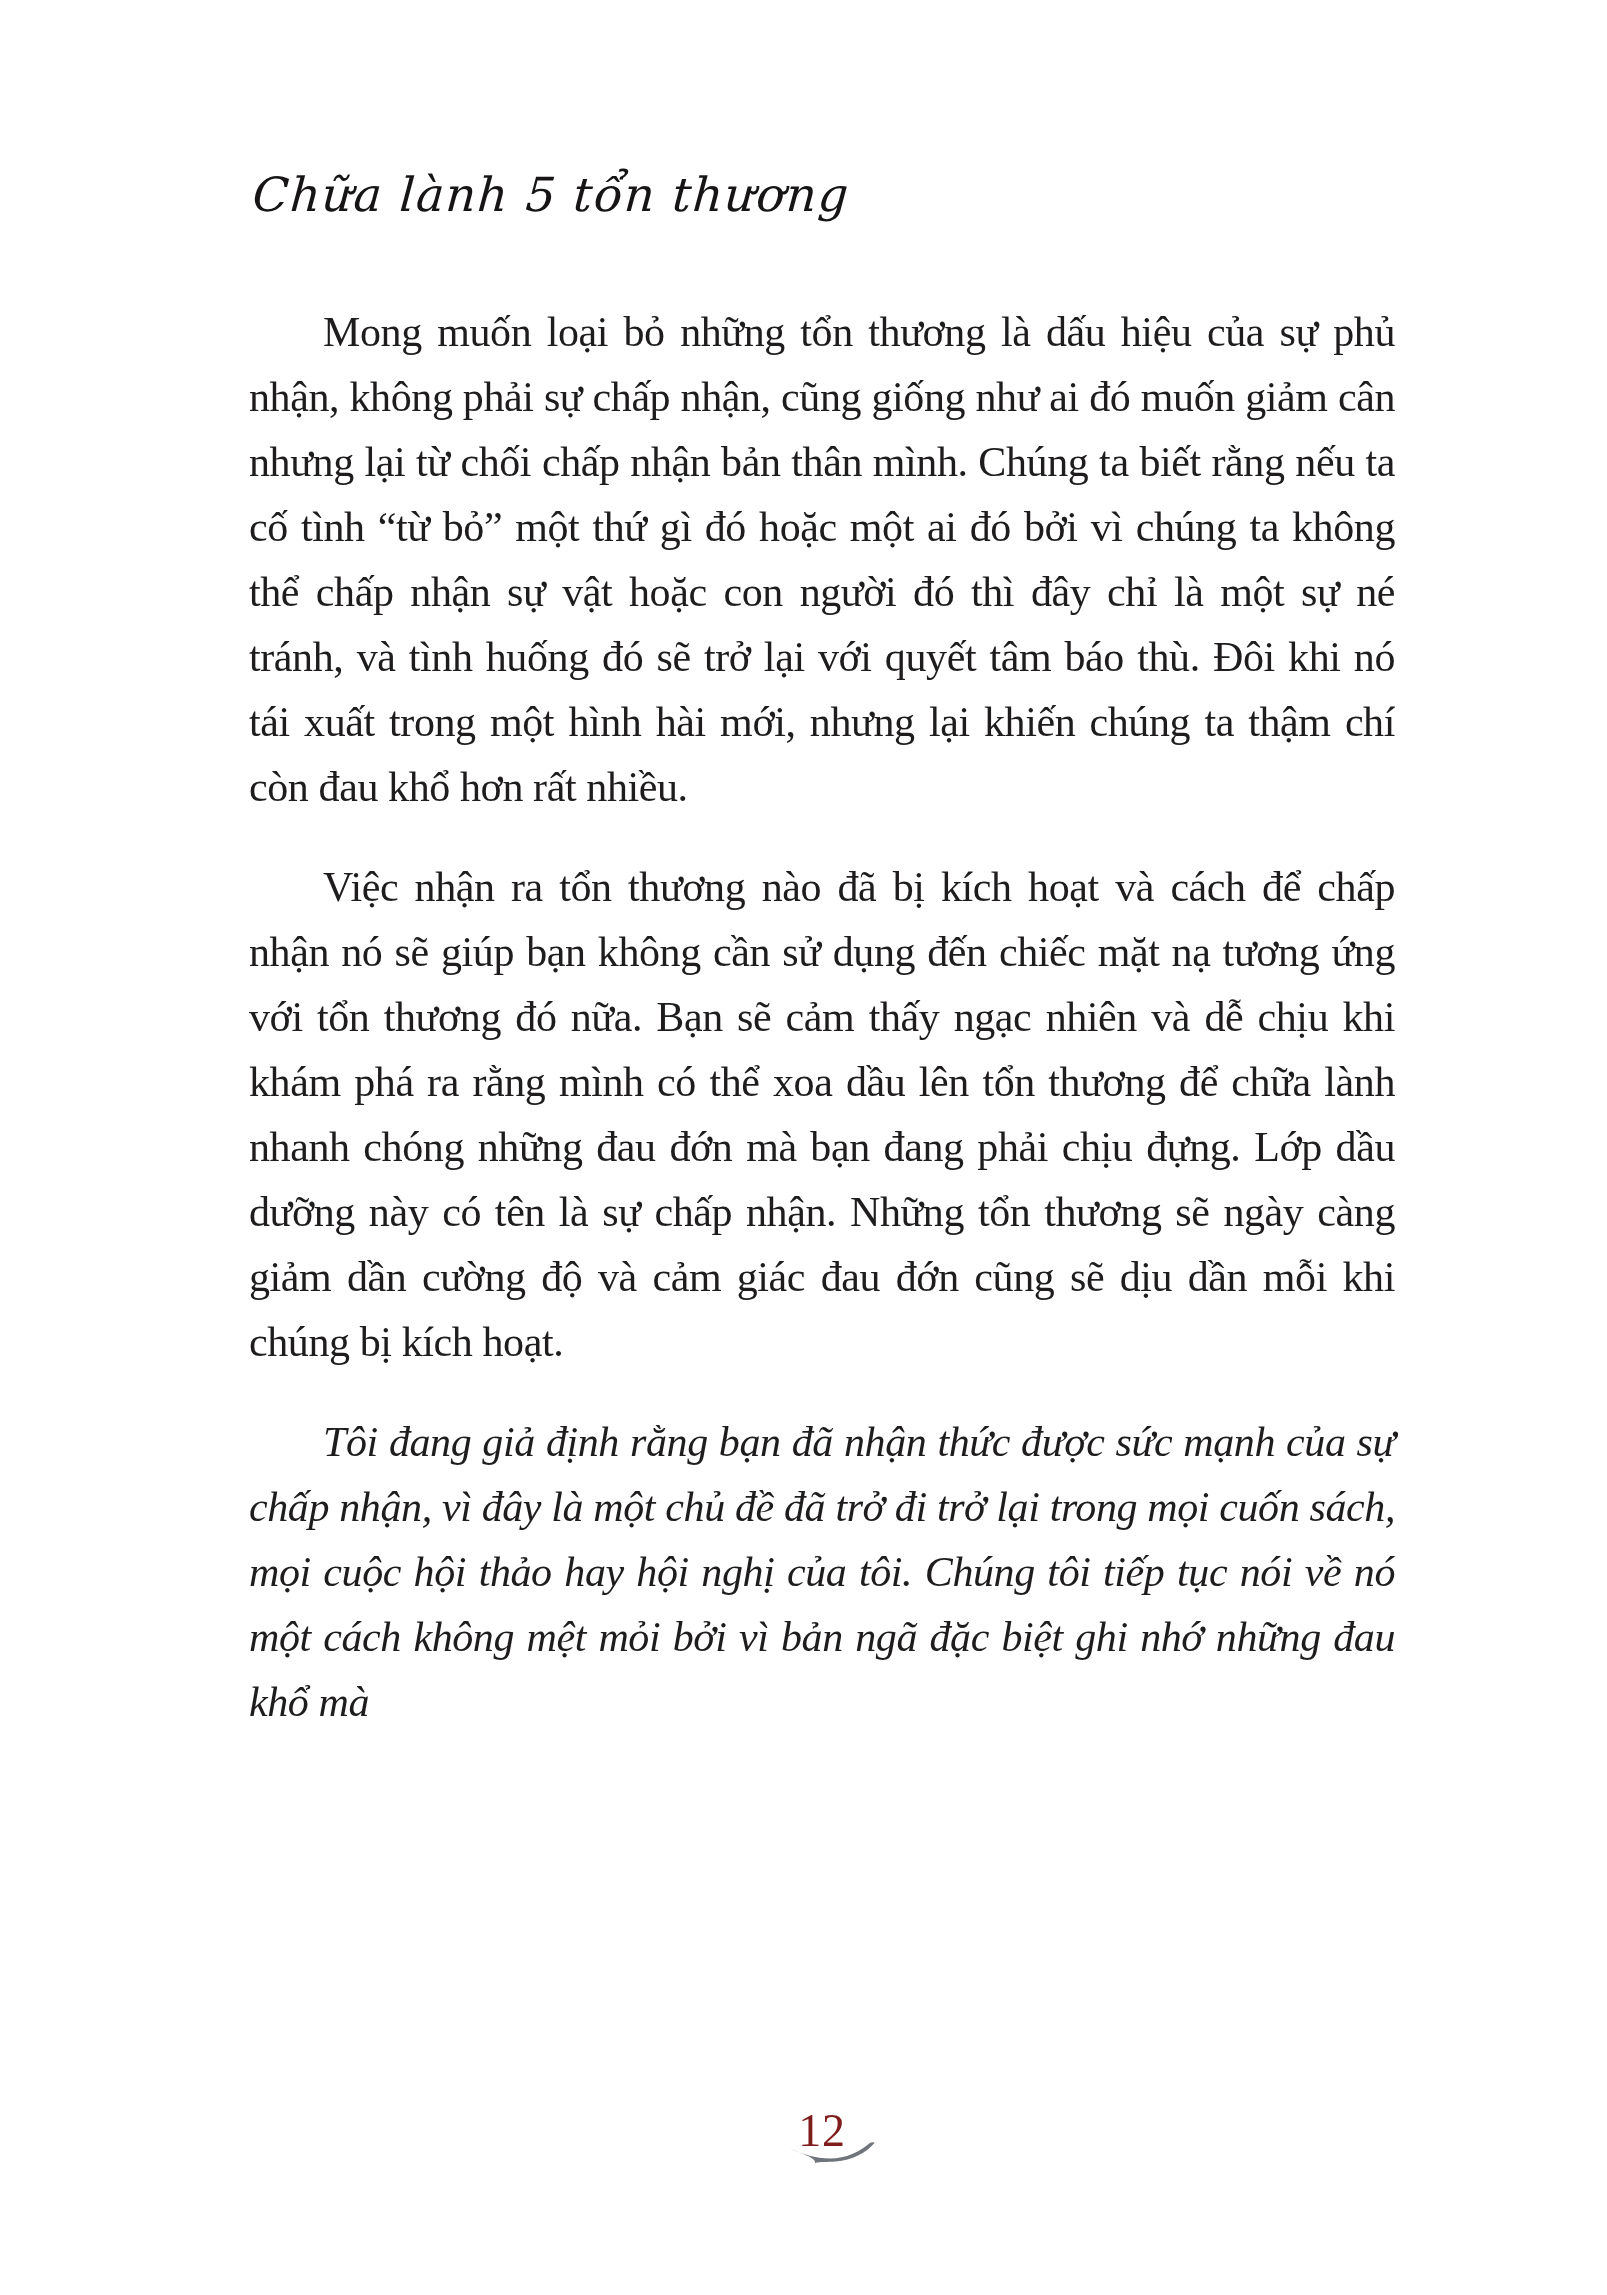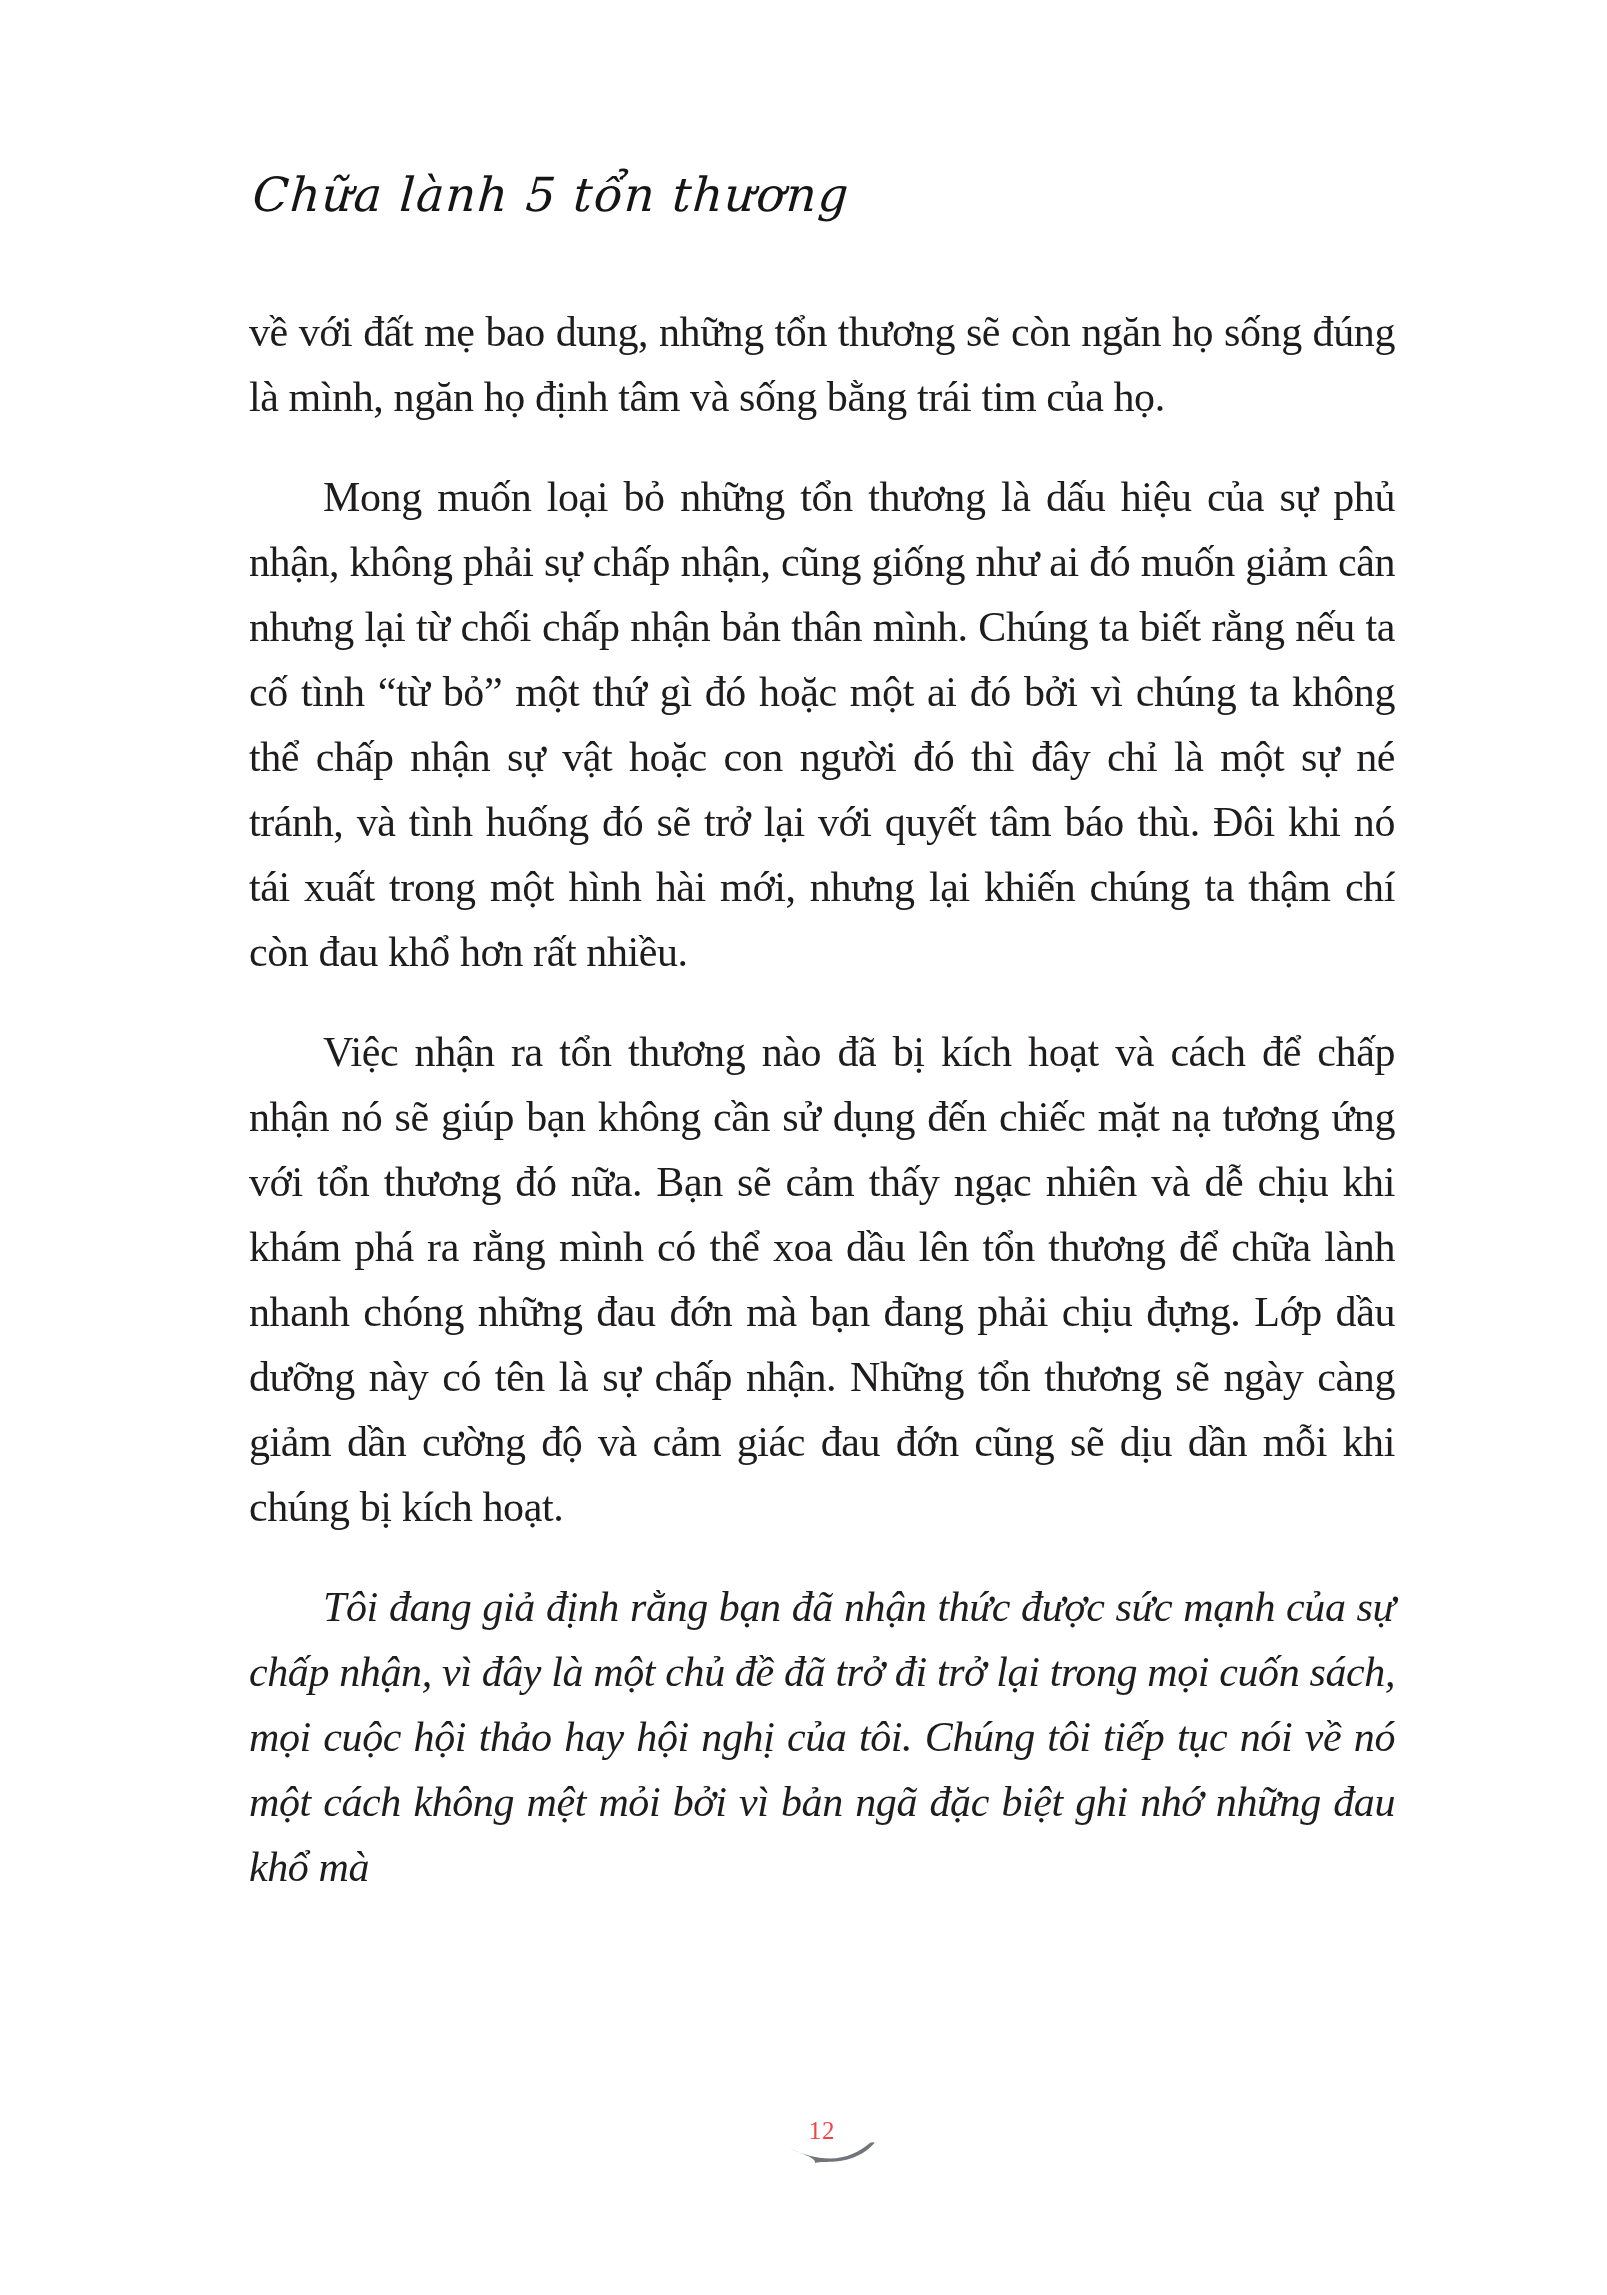--- a/index.html
+++ b/index.html
@@ -52,23 +52,23 @@
     font-style: italic;
   }
   .page-footer {
     position: absolute;
     left: 249px;
     right: 213px;
     top: 2112px;
     text-align: center;
   }
   .page-number {
-    font-size: 25px;
+    font-size: 46px;
     line-height: 37px;
-    color: #ef4444;
+    color: #7f1d1d;
     letter-spacing: 0.8px;
   }
   .flourish {
     display: block;
     margin: -7.7px auto 0 auto;
     width: 90px;
     height: 23px;
     transform: translateX(10.7px);
   }
   .flourish path {
@@ -76,21 +76,20 @@
   }
 </style>
 </head>
 <body>
 
 <div class="page">
 
   <div class="running-head">Chữa lành 5 tổn thương</div>
 
   <div class="text-block">
-    <p>về với đất mẹ bao dung, những tổn thương sẽ còn ngăn họ sống đúng là mình, ngăn họ định tâm và sống bằng trái tim của họ.</p>
     <p class="indent">Mong muốn loại bỏ những tổn thương là dấu hiệu của sự phủ nhận, không phải sự chấp nhận, cũng giống như ai đó muốn giảm cân nhưng lại từ chối chấp nhận bản thân mình. Chúng ta biết rằng nếu ta cố tình “từ bỏ” một thứ gì đó hoặc một ai đó bởi vì chúng ta không thể chấp nhận sự vật hoặc con người đó thì đây chỉ là một sự né tránh, và tình huống đó sẽ trở lại với quyết tâm báo thù. Đôi khi nó tái xuất trong một hình hài mới, nhưng lại khiến chúng ta thậm chí còn đau khổ hơn rất nhiều.</p>
     <p class="indent">Việc nhận ra tổn thương nào đã bị kích hoạt và cách để chấp nhận nó sẽ giúp bạn không cần sử dụng đến chiếc mặt nạ tương ứng với tổn thương đó nữa. Bạn sẽ cảm thấy ngạc nhiên và dễ chịu khi khám phá ra rằng mình có thể xoa dầu lên tổn thương để chữa lành nhanh chóng những đau đớn mà bạn đang phải chịu đựng. Lớp dầu dưỡng này có tên là sự chấp nhận. Những tổn thương sẽ ngày càng giảm dần cường độ và cảm giác đau đớn cũng sẽ dịu dần mỗi khi chúng bị kích hoạt.</p>
     <p class="indent">Tôi đang giả định rằng bạn đã nhận thức được sức mạnh của sự chấp nhận, vì đây là một chủ đề đã trở đi trở lại trong mọi cuốn sách, mọi cuộc hội thảo hay hội nghị của tôi. Chúng tôi tiếp tục nói về nó một cách không mệt mỏi bởi vì bản ngã đặc biệt ghi nhớ những đau khổ mà</p>
   </div>
 
   <div class="page-footer">
     <div class="page-number">12</div>
     <svg class="flourish" viewBox="0 0 120 30" xmlns="http://www.w3.org/2000/svg" aria-hidden="true">
       <path d="M2,9
                C18,17 38,23 56,23

